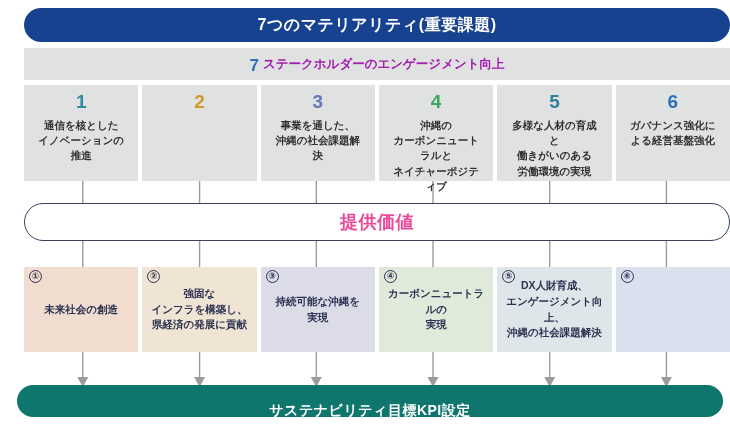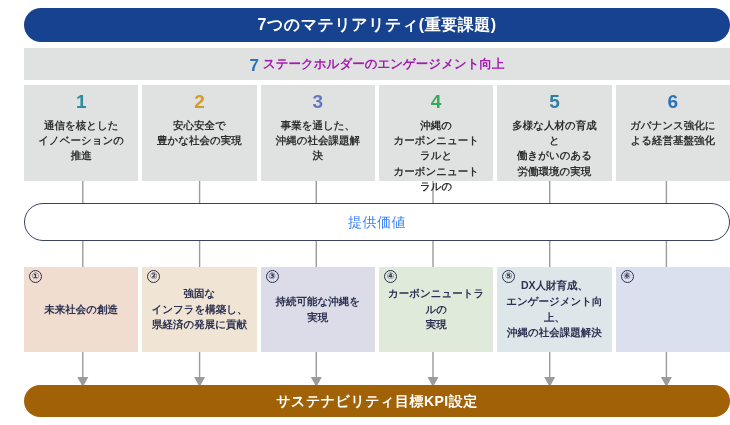--- a/index.html
+++ b/index.html
@@ -126,23 +126,23 @@
     height: 38px;
     border: 1.5px solid #3a4161;
     border-radius: 19px;
     background: #ffffff;
     box-sizing: border-box;
     display: flex;
     align-items: center;
     justify-content: center;
   }
   .value-band .value-text {
-    color: #3b82f6;
-    font-size: 14px;
-    font-weight: 400;
+    color: #ec4899;
+    font-size: 18px;
+    font-weight: 700;
     line-height: 1;
     letter-spacing: 0.5px;
   }
 
   
   .val-row {
     position: absolute;
     left: 12px;
     top: 267px;
     width: 706px;
@@ -179,28 +179,28 @@
     font-weight: 700;
     line-height: 1.5;
     text-align: center;
     padding: 0 4px;
     white-space: pre-line;
   }
 
   
   .kpi-bar {
     position: absolute;
-    left: 12px;
+    left: 5px;
     top: 385px;
     width: 706px;
     height: 32px;
-    background: #a16207;
+    background: #0f766e;
     border-radius: 16px;
     display: flex;
-    align-items: center;
+    align-items: flex-end;
     justify-content: center;
     box-sizing: border-box;
   }
   .kpi-bar .kpi-text {
     color: #ffffff;
     font-size: 14px;
     font-weight: 700;
     line-height: 1;
     letter-spacing: 0.5px;
   }
@@ -256,35 +256,33 @@
   <div class="mat-row">
 
     <div class="mat-card">
       <span class="mat-num" style="color:#2f8b9e">1</span>
       <span class="mat-text">通信を核とした
 イノベーションの推進</span>
     </div>
 
     <div class="mat-card">
       <span class="mat-num" style="color:#d39a2a">2</span>
-      <span class="mat-text">安心安全で
-豊かな社会の実現</span>
     </div>
 
     <div class="mat-card">
       <span class="mat-num" style="color:#6577bb">3</span>
       <span class="mat-text">事業を通した、
 沖縄の社会課題解決</span>
     </div>
 
     <div class="mat-card">
       <span class="mat-num" style="color:#3aa85a">4</span>
       <span class="mat-text">沖縄の
 カーボンニュートラルと
-カーボンニュートラルの</span>
+ネイチャーポジティブ</span>
     </div>
 
     <div class="mat-card">
       <span class="mat-num" style="color:#2f7fa0">5</span>
       <span class="mat-text">多様な人材の育成と
 働きがいのある
 労働環境の実現</span>
     </div>
 
     <div class="mat-card">

